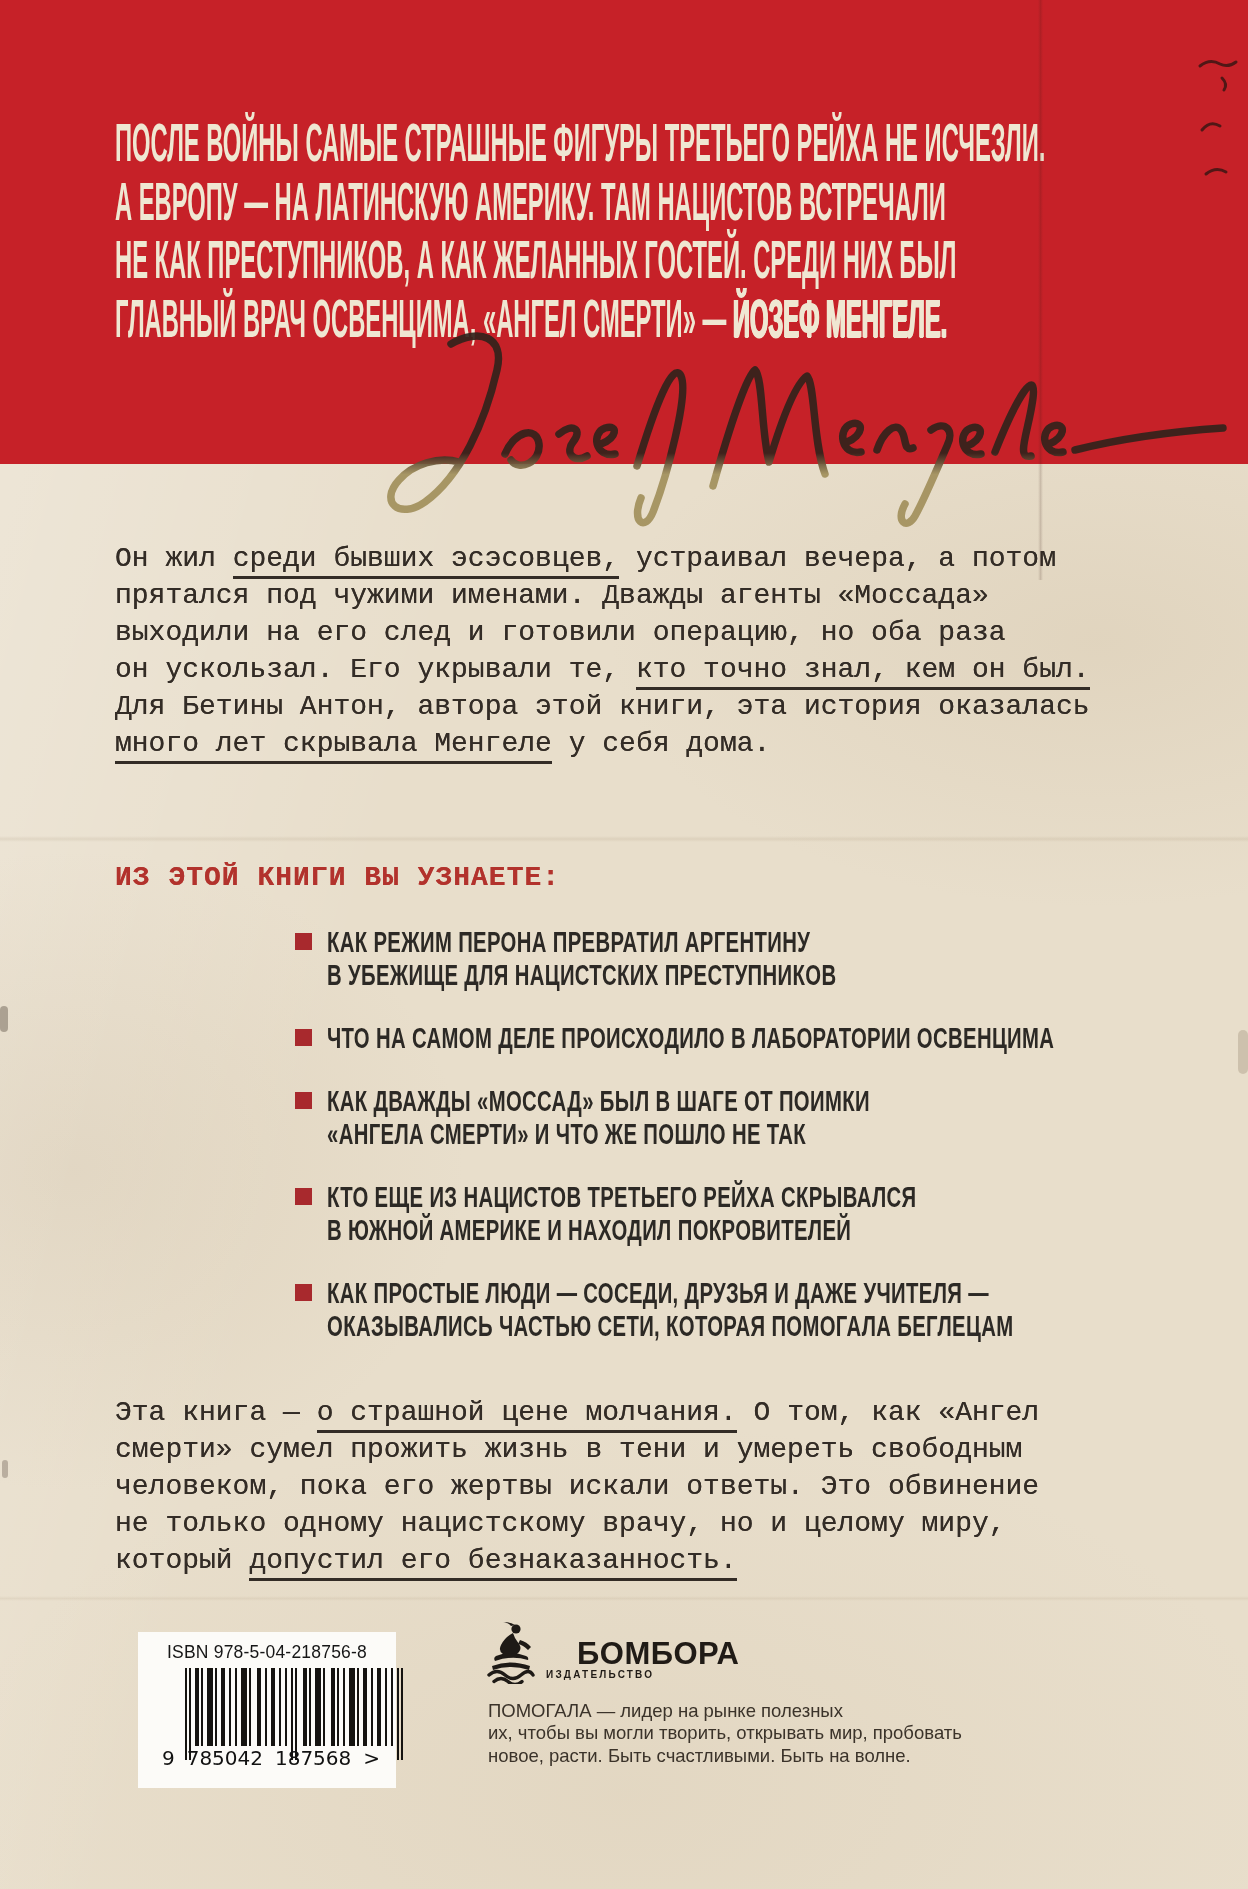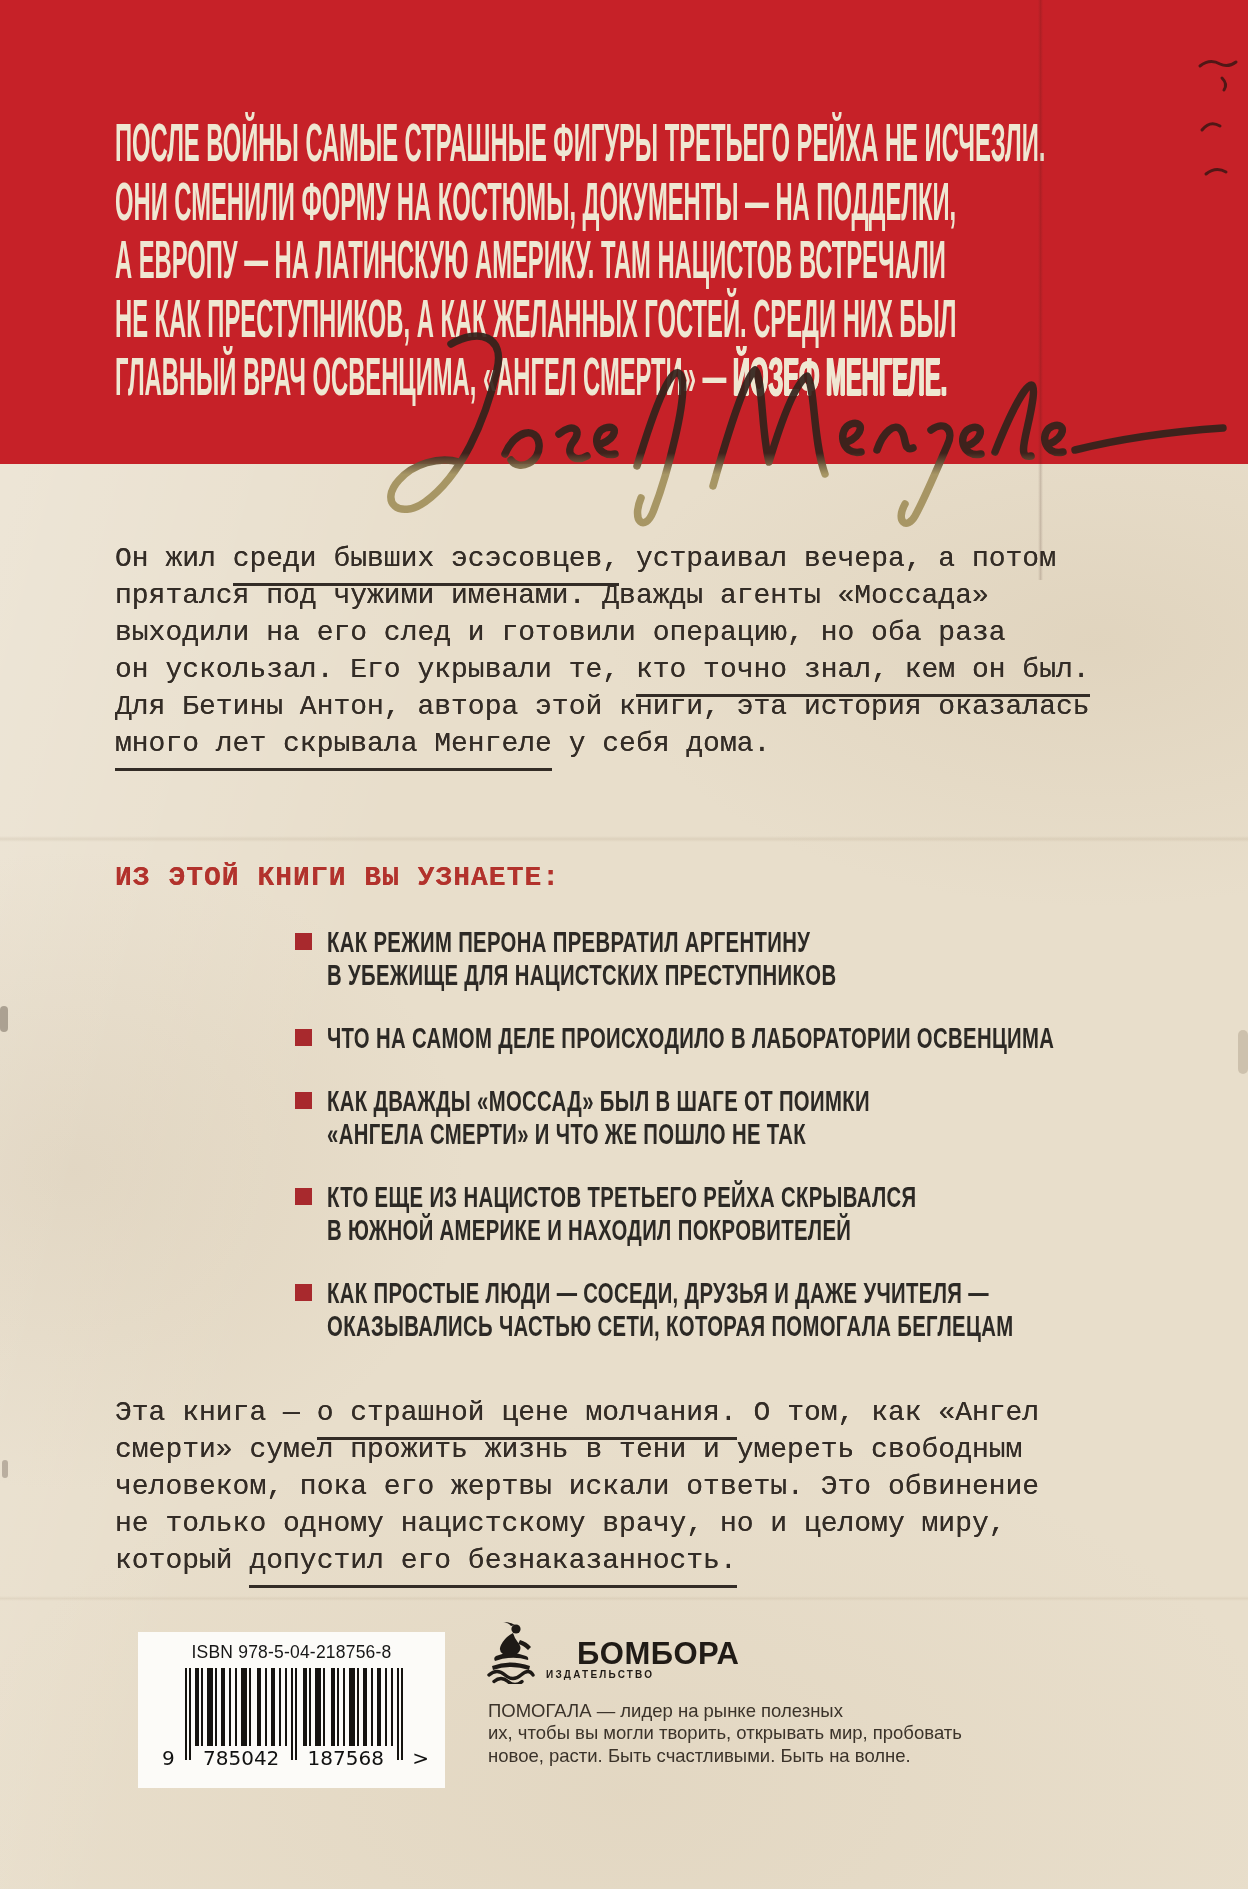--- a/index.html
+++ b/index.html
@@ -18,32 +18,32 @@
     font-weight:bold;font-size:54px;letter-spacing:0;}
   .squeeze{display:inline-block;transform:scaleX(.44);transform-origin:0 50%;white-space:nowrap;}
   .heavy{text-shadow:1.5px 0 0 currentColor,-1.5px 0 0 currentColor,0 .8px 0 currentColor;}
   
   .sig{position:absolute;left:355px;top:326px;}
   .scrib{position:absolute;left:1192px;top:52px;}
   
   .tw{position:absolute;left:115px;color:#332c26;font-family:"Liberation Mono","DejaVu Sans Mono",monospace;
     font-size:28px;line-height:37px;text-shadow:0 0 .6px rgba(46,40,34,.85);}
   .tw-line{white-space:nowrap;}
-  .u{border-bottom:3px solid currentColor;padding-bottom:9px;}
+  .u{border-bottom:3px solid currentColor;padding-bottom:2px;}
   .learn-heading{position:absolute;left:115px;top:862px;color:#b2322c;
     font-family:"Liberation Mono","DejaVu Sans Mono",monospace;font-weight:bold;font-size:28px;
     letter-spacing:1px;text-shadow:0 0 .6px rgba(178,50,44,.8);white-space:nowrap;}
   
   .learn-list{position:absolute;left:295px;top:926px;}
   .learn-item{display:flex;align-items:flex-start;margin-bottom:30px;}
   .bullet-sq{flex:0 0 auto;width:17px;height:17px;background:#a8292d;margin:7px 15px 0 0;}
   .learn-text{display:inline-block;width:1185px;transform:scaleX(.7);transform-origin:0 0;
     font-weight:bold;font-size:29px;line-height:33px;color:#2c2925;letter-spacing:.5px;}
   
-  .isbn-box{position:absolute;left:138px;top:1632px;width:307px;height:156px;background:#fcfbf8;}
+  .isbn-box{position:absolute;left:138px;top:1632px;width:258px;height:156px;background:#fcfbf8;}
   .isbn-label{position:absolute;left:0;right:0;top:10px;text-align:center;font-size:17.5px;
     color:#161616;letter-spacing:.2px;}
   .bars{position:absolute;left:47px;top:36px;}
   .bc-digits{position:absolute;left:24px;right:16px;top:114px;display:flex;
     justify-content:space-between;font-size:20px;color:#111;font-family:"DejaVu Sans",sans-serif;}
   .logo-icon{position:absolute;left:486px;top:1622px;}
   .brand-name{position:absolute;left:545px;top:1636px;font-size:31px;font-weight:bold;
     color:#201b16;letter-spacing:.5px;margin-left:32px;}
   .brand-sub{position:absolute;left:546px;top:1669px;font-size:10px;font-weight:bold;
     color:#201b16;letter-spacing:2.2px;}
@@ -60,21 +60,20 @@
   .speck2{position:absolute;left:2px;top:1460px;width:6px;height:18px;border-radius:3px;background:rgba(60,48,36,.28);}
   .speck3{position:absolute;left:1238px;top:1030px;width:10px;height:44px;border-radius:5px;background:rgba(100,80,56,.20);}
 </style>
 </head>
 <body>
 
 <div class="cover">
 
   <div class="banner">
     <div class="b-line"><span class="squeeze">ПОСЛЕ ВОЙНЫ САМЫЕ СТРАШНЫЕ ФИГУРЫ ТРЕТЬЕГО РЕЙХА НЕ ИСЧЕЗЛИ.</span></div>
-    <div class="b-line"><span class="squeeze">ОНИ СМЕНИЛИ ФОРМУ НА КОСТЮМЫ, ДОКУМЕНТЫ — НА ПОДДЕЛКИ,</span></div>
     <div class="b-line"><span class="squeeze">А ЕВРОПУ — НА ЛАТИНСКУЮ АМЕРИКУ. ТАМ НАЦИСТОВ ВСТРЕЧАЛИ</span></div>
     <div class="b-line"><span class="squeeze">НЕ КАК ПРЕСТУПНИКОВ, А КАК ЖЕЛАННЫХ ГОСТЕЙ. СРЕДИ НИХ БЫЛ</span></div>
     <div class="b-line"><span class="squeeze"><span>ГЛАВНЫЙ ВРАЧ ОСВЕНЦИМА, «АНГЕЛ СМЕРТИ» — </span><span class="heavy">ЙОЗЕФ МЕНГЕЛЕ.</span></span></div>
   </div>
 
   <svg class="scrib" width="56" height="160" viewBox="0 0 56 160">
     <g fill="none" stroke="#20130f" stroke-width="3" stroke-linecap="round" opacity=".7">
       <path d="M8 14 q10 -8 20 -2 q8 4 16 -2"></path>
       <path d="M30 26 q6 6 2 12"></path>
       <path d="M10 78 q8 -10 18 -4"></path>

